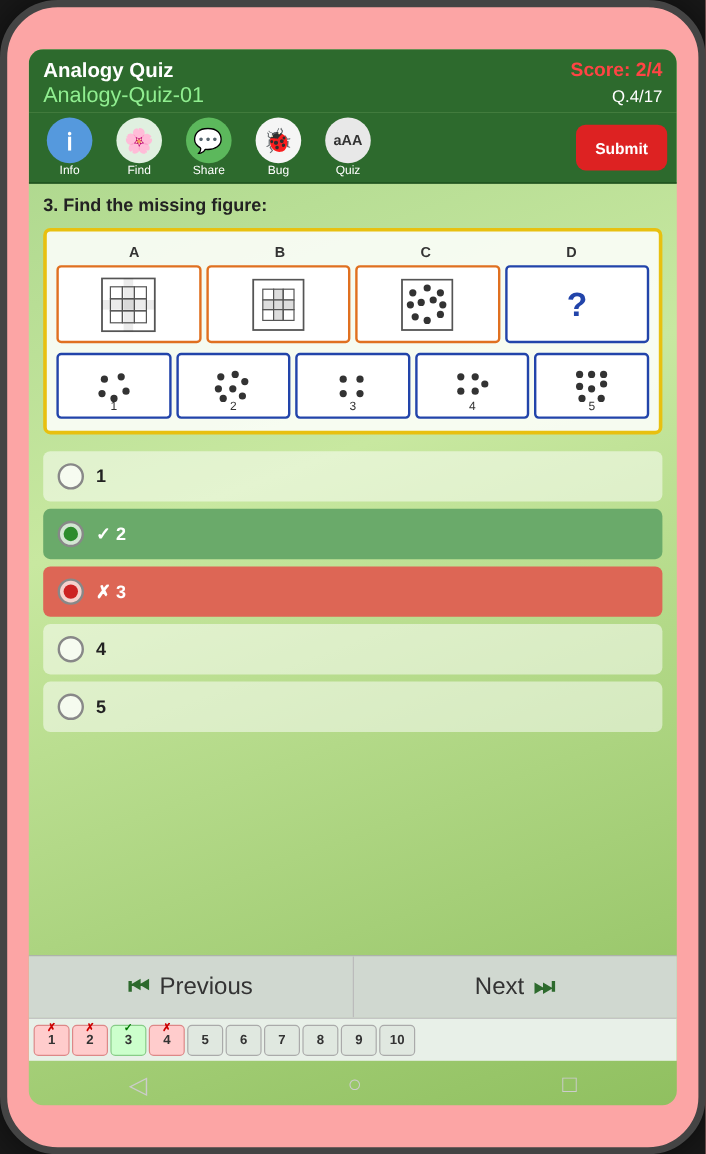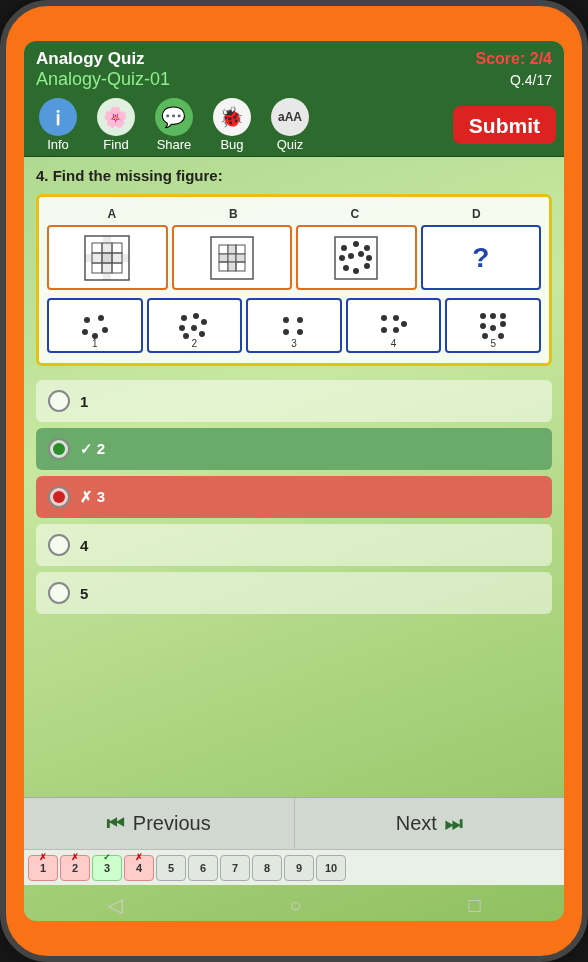--- a/index.html
+++ b/index.html
@@ -7,21 +7,21 @@
       background: #1a1a1a;
       display: flex;
       justify-content: center;
       align-items: center;
       min-height: 100vh;
       font-family: Arial, sans-serif;
     }
     .device {
       width: 588px;
       height: 962px;
-      background: #f97316;
+      background: #fca5a5;
       border-radius: 48px;
       border: 6px solid #444;
       overflow: hidden;
       position: relative;
       display: flex;
       flex-direction: column;
       align-items: center;
       justify-content: center;
       box-shadow: 0 0 40px #000a;
     }
@@ -89,32 +89,32 @@
       width: 38px;
       height: 38px;
       border-radius: 50%;
       display: flex;
       align-items: center;
       justify-content: center;
       font-size: 18px;
     }
     .tool-label {
       color: #fff;
-      font-size: 13px;
+      font-size: 10px;
     }
     .icon-info { background: #5599dd; }
     .icon-green { background: #e0f0e0; }
     .icon-share { background: #5cb85c; }
     .icon-bug { background: #f5f5f5; }
     .icon-font { background: #e8e8e8; color: #333; font-size: 14px; font-weight: bold; text-align: right; }
     .submit-btn {
       background: #dd2222;
       color: #fff;
       font-weight: bold;
-      font-size: 21px;
+      font-size: 13px;
       border: none;
       border-radius: 8px;
       padding: 8px 16px;
       cursor: pointer;
       margin-left: auto;
       height: 38px;
     }
     
     .content {
       flex: 1;
@@ -372,21 +372,21 @@
         <div class="tool-icon icon-font">
           <span style="font-size:12px;">aAA</span>
         </div>
         <span class="tool-label">Quiz</span>
       </div>
       <button class="submit-btn">Submit</button>
     </div>
 
     <div class="content">
 
-      <div class="question-text">4. Find the missing figure:</div>
+      <div class="question-text">3. Find the missing figure:</div>
 
       <div class="analogy-container">
 
         <div class="row-labels">
           <span class="col-label">A</span>
           <span class="col-label">B</span>
           <span class="col-label">C</span>
           <span class="col-label">D</span>
         </div>
 

